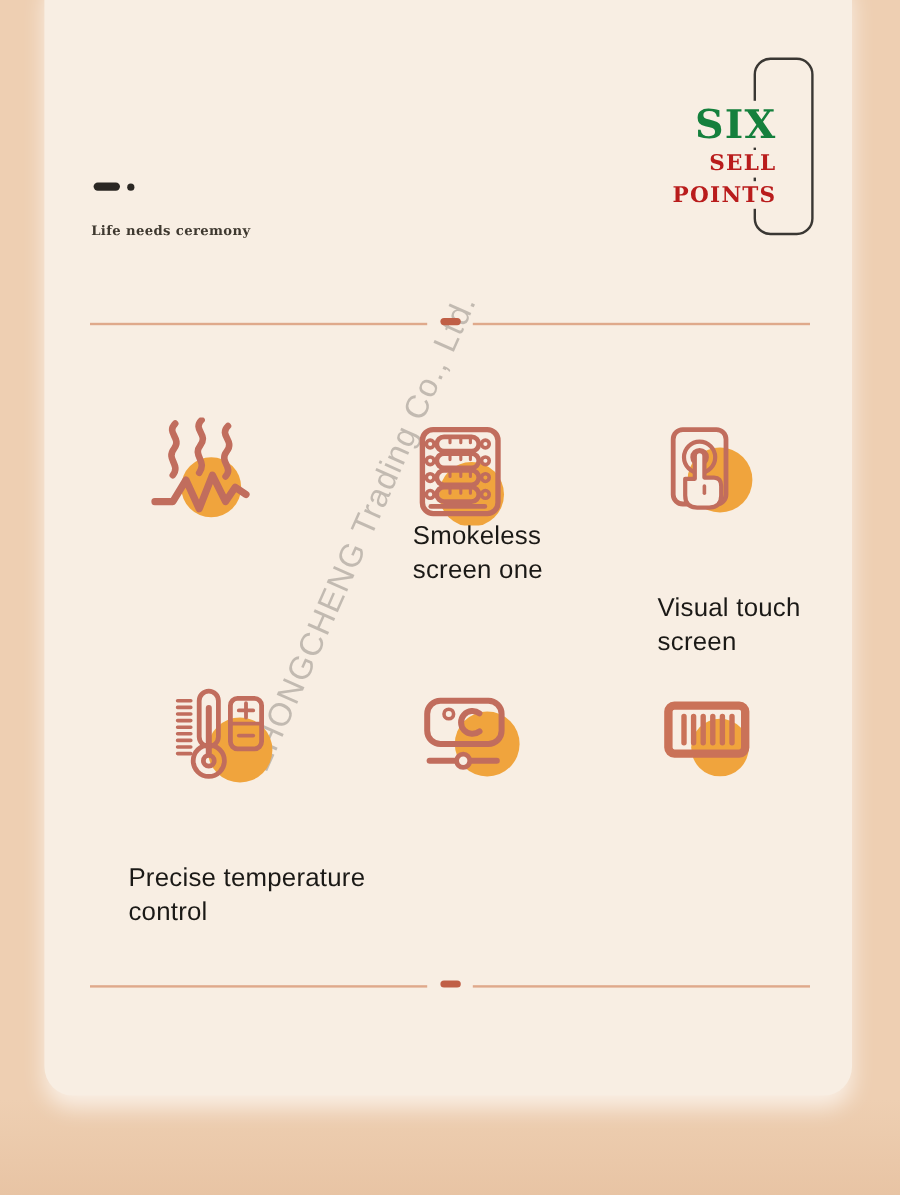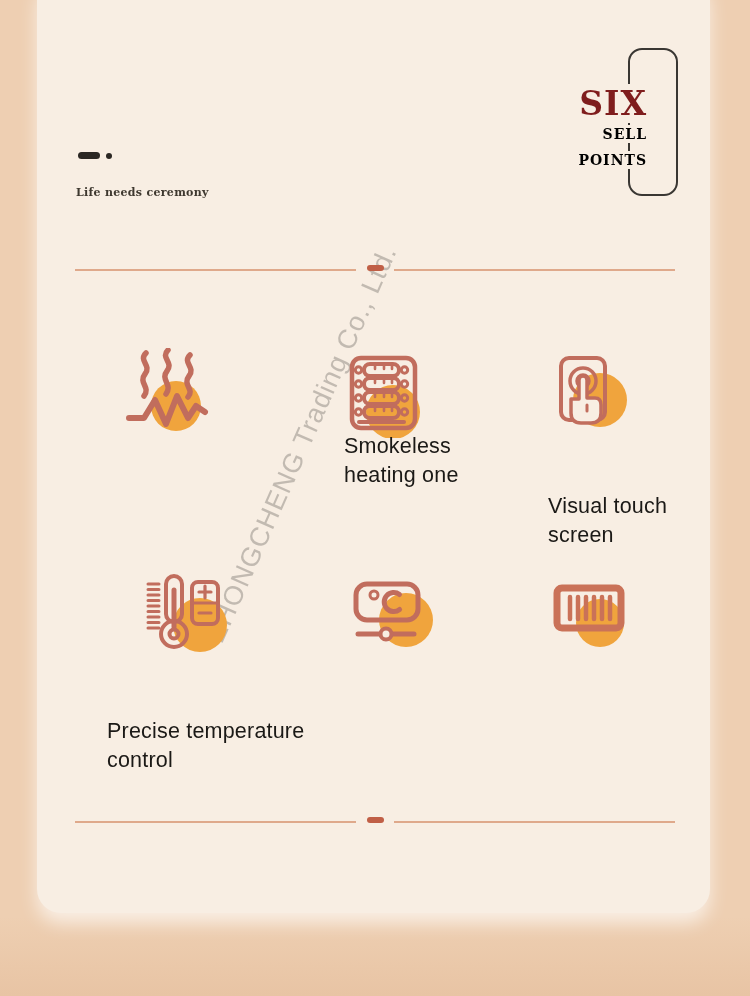--- a/index.html
+++ b/index.html
@@ -23,26 +23,26 @@
   .logo-dot{position:absolute;left:106px;top:153px;width:6px;height:6px;border-radius:50%;background:#2b2723;z-index:2;}
   .tagline{
     position:absolute;left:76px;top:186px;z-index:2;
     font-family:"DejaVu Serif",serif;font-weight:600;font-size:11px;
     letter-spacing:0.3px;color:#3e382f;
   }
   .badge-frame{position:absolute;left:628px;top:48px;width:46px;height:144px;border:2px solid #3a3733;border-radius:14px;z-index:2;}
   .badge-title{
     position:absolute;right:98px;top:84px;z-index:3;
     font-family:"DejaVu Serif",serif;font-weight:700;font-size:33px;letter-spacing:1px;
-    color:#7f1d1d;background:#f8eee3;padding:0 5px;
+    color:#15803d;background:#f8eee3;padding:0 5px;
   }
   .badge-sub{
     position:absolute;right:99px;z-index:3;
-    font-family:"DejaVu Serif",serif;font-weight:700;font-size:14px;letter-spacing:1px;
-    color:#000000;background:#f8eee3;padding:1px 4px;
+    font-family:"DejaVu Serif",serif;font-weight:700;font-size:18px;letter-spacing:1px;
+    color:#b91c1c;background:#f8eee3;padding:1px 4px;
   }
   .badge-sub1{top:125px;}
   .badge-sub2{top:151px;}
   .divider-seg{position:absolute;height:2px;background:#dfa98b;z-index:2;}
   .seg-tl{left:75px;top:269px;width:281px;}
   .seg-tr{left:394px;top:269px;width:281px;}
   .seg-bl{left:75px;top:821px;width:281px;}
   .seg-br{left:394px;top:821px;width:281px;}
   .divider-dash{position:absolute;width:17px;height:6px;border-radius:3px;background:#c05f46;z-index:2;}
   .dash-top{left:367px;top:265px;}
@@ -119,21 +119,21 @@
       </g>
       <g stroke-width="2.6">
         <path d="M28,10 v5 M37,10 v5 M45,10 v5"></path>
         <path d="M28,24 v5 M37,24 v5 M45,24 v5"></path>
         <path d="M28,38 v5 M37,38 v5 M45,38 v5"></path>
         <path d="M28,52 v5 M37,52 v5 M45,52 v5"></path>
       </g>
       <path d="M12,68 H57" stroke-width="4"></path>
     </g>
   </svg>
-  <div class="feature-label lbl-2">Smokeless heating one</div>
+  <div class="feature-label lbl-2">Smokeless screen one</div>
 
   <svg class="feature-icon ic-3" width="80" height="90" viewBox="0 0 80 90">
     <circle cx="49" cy="47" r="27" fill="#f0a43d"></circle>
     <g fill="none" stroke="#c16d5d" stroke-linecap="round" stroke-linejoin="round">
       <rect x="10" y="5" width="44" height="62" rx="8" stroke-width="4"></rect>
       <circle cx="32" cy="28" r="13" stroke-width="3.5"></circle>
       <circle cx="32" cy="28" r="6" stroke-width="3.5"></circle>
     </g>
     <path d="M28,27 a4,4 0 0 1 8,0 V45 h8 q6,0 6,7 v8 q0,10 -10,10 h-10 q-10,0 -10,-10 V46 h8 Z" fill="#f8eee3" stroke="#c16d5d" stroke-width="3.5" stroke-linejoin="round"></path>
     <path d="M36,52 v6" fill="none" stroke="#c16d5d" stroke-width="3" stroke-linecap="round"></path>

